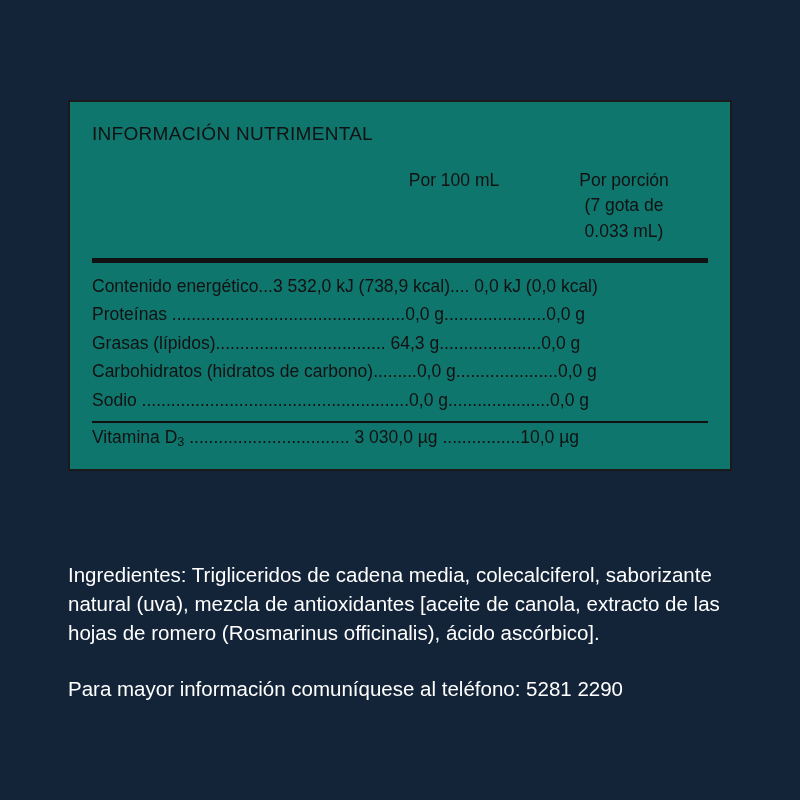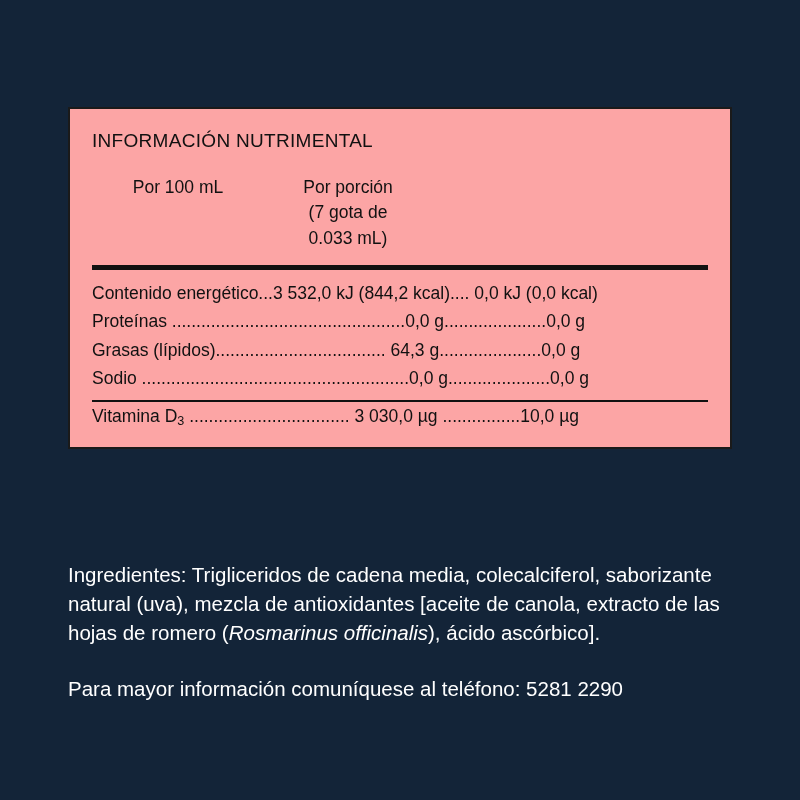--- a/index.html
+++ b/index.html
@@ -17,23 +17,23 @@
     position: relative;
     width: 800px;
     height: 800px;
     box-sizing: border-box;
   }
 
   
   .panel {
     position: absolute;
     left: 68px;
-    top: 107px;
+    top: 100px;
     width: 664px;
-    background: #fca5a5;
+    background: #0f766e;
     border: 2px solid #1a1a1a;
     box-sizing: border-box;
     padding: 20px 22px 14px 22px;
   }
   .panel-title {
     font-size: 19px;
     letter-spacing: 0.3px;
     color: #111;
     line-height: 1.25;
   }
@@ -43,20 +43,21 @@
     line-height: 1.3;
     margin-top: 2px;
   }
   .sub {
     font-size: 0.72em;
     vertical-align: -0.25em;
   }
 
   .cols {
     display: flex;
+    justify-content: flex-end;
     margin-top: 22px;
   }
   .col {
     font-size: 17.5px;
     color: #111;
     text-align: center;
     line-height: 1.45;
   }
   .col-100 {
     width: 172px;
@@ -105,21 +106,20 @@
   }
   .ingredients {
     font-size: 20.5px;
     color: #ffffff;
     line-height: 1.42;
   }
   .ingredients b {
     font-weight: normal;
   }
   .ital {
-    font-style: italic;
     margin-top: 16px;
   }
   .phone {
     font-size: 20.5px;
     color: #ffffff;
     line-height: 1.4;
     margin-top: 28px;
   }
 </style>
 </head>
@@ -137,23 +137,24 @@
       <div class="col col-portion">
         <div>Por porción</div>
         <div>(7 gota de</div>
         <div>0.033 mL)</div>
       </div>
     </div>
 
     <div class="rule-thick"></div>
 
     <div class="rows">
-      <div class="row">Contenido energético...3 532,0 kJ (844,2 kcal).... 0,0 kJ (0,0 kcal)</div>
+      <div class="row">Contenido energético...3 532,0 kJ (738,9 kcal).... 0,0 kJ (0,0 kcal)</div>
       <div class="row">Proteínas ................................................0,0 g.....................0,0 g</div>
       <div class="row">Grasas (lípidos)................................... 64,3 g.....................0,0 g</div>
+      <div class="row">Carbohidratos (hidratos de carbono).........0,0 g.....................0,0 g</div>
       <div class="row">Sodio .......................................................0,0 g.....................0,0 g</div>
     </div>
 
     <div class="rule-thin"></div>
 
     <div class="vit-row"><span>Vitamina D</span><span class="sub">3</span><span> ................................. </span><span>3 030,0 µg</span><span>  ................</span><span>10,0 µg</span></div>
 
   </div>
 
   <div class="footer">

